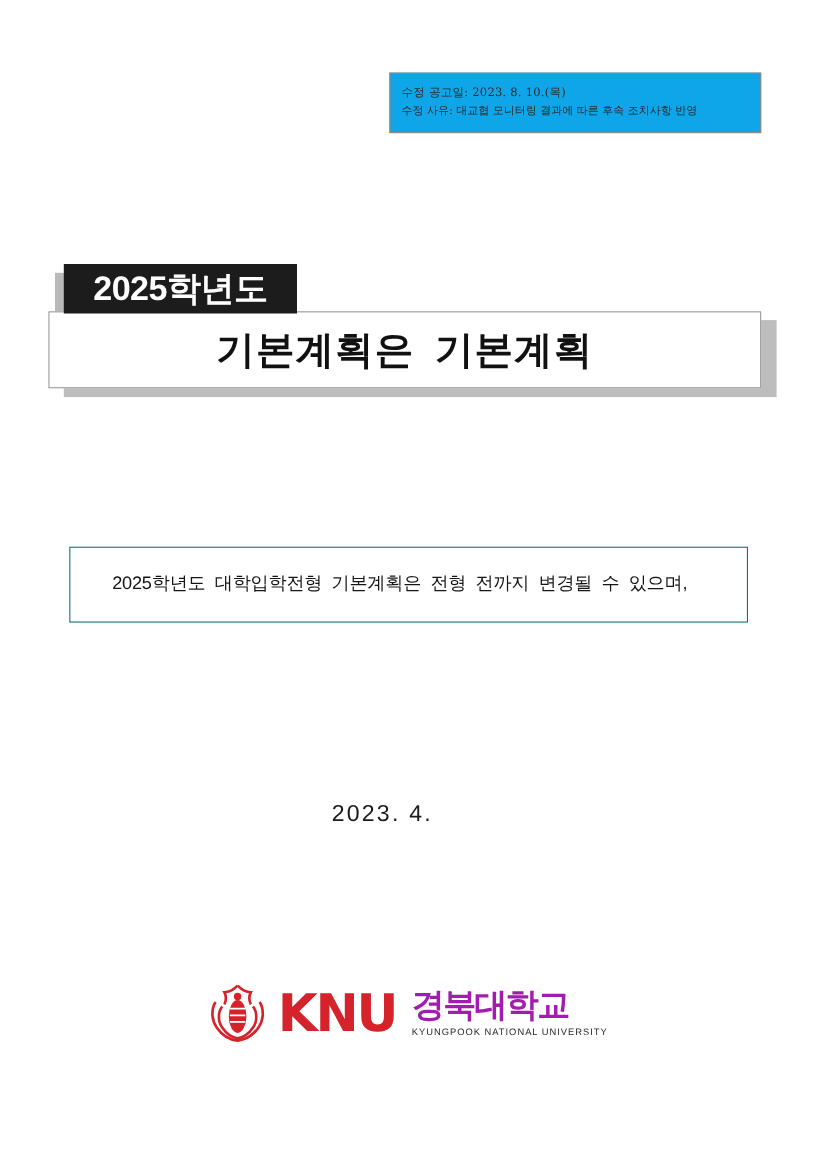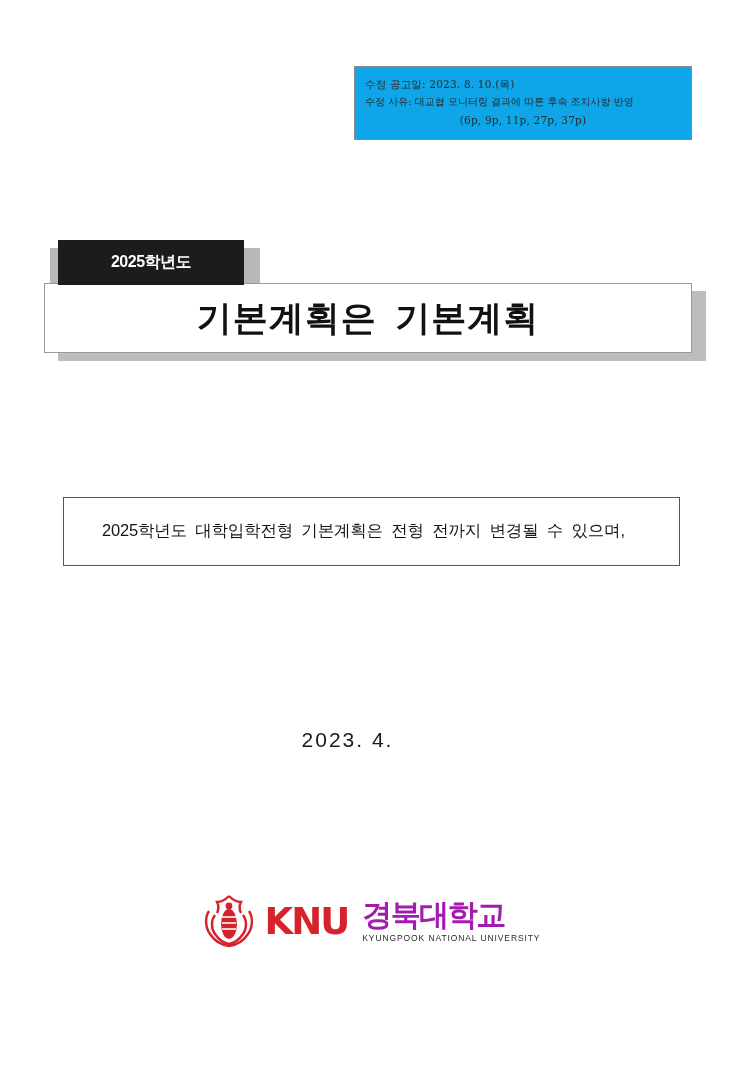--- a/index.html
+++ b/index.html
@@ -56,28 +56,28 @@
     left: 6px;
     top: 8px;
     width: 210px;
     height: 45px;
     background: #b9b9b9;
   }
   .year-tab {
     position: absolute;
     left: 14px;
     top: 0px;
-    width: 186px;
+    width: 212px;
     height: 45px;
     background: #1c1c1c;
     color: #ffffff;
     display: flex;
     align-items: center;
     justify-content: center;
-    font-size: 16px;
+    font-size: 31px;
     font-weight: bold;
     letter-spacing: -0.5px;
   }
   .main-title-shadow {
     position: absolute;
     left: 14px;
     top: 51px;
     width: 648px;
     height: 70px;
     background: #bdbdbd;
@@ -150,21 +150,21 @@
     display: flex;
     align-items: center;
     gap: 10px;
   }
   .logo-emblem {
     width: 52px;
     height: 56px;
     position: relative;
   }
   .knu-letters {
-    font-size: 37px;
+    font-size: 47px;
     font-weight: bold;
     color: #d6222b;
     letter-spacing: -2px;
     line-height: 1;
     font-family: "DejaVu Sans", "Liberation Sans", sans-serif;
   }
   .logo-korean-wrap {
     display: flex;
     flex-direction: column;
     justify-content: center;
@@ -184,21 +184,20 @@
     letter-spacing: 0.9px;
     margin-top: 3px;
   }
 </style>
 </head>
 <body>
 
 <div class="revision-box">
   <div class="revision-line first">수정 공고일: 2023. 8. 10.(목)</div>
   <div class="revision-line second">수정 사유: 대교협 모니터링 결과에 따른 후속 조치사항 반영</div>
-  <div class="revision-line third">(6p, 9p, 11p, 27p, 37p)</div>
 </div>
 
 <div class="title-area">
   <div class="year-tab-shadow"></div>
   <div class="main-title-shadow"></div>
   <div class="main-title-box">
     <span class="main-title-text">기본계획은 기본계획</span>
   </div>
   <div class="year-tab">
     <span>2025학년도</span>

